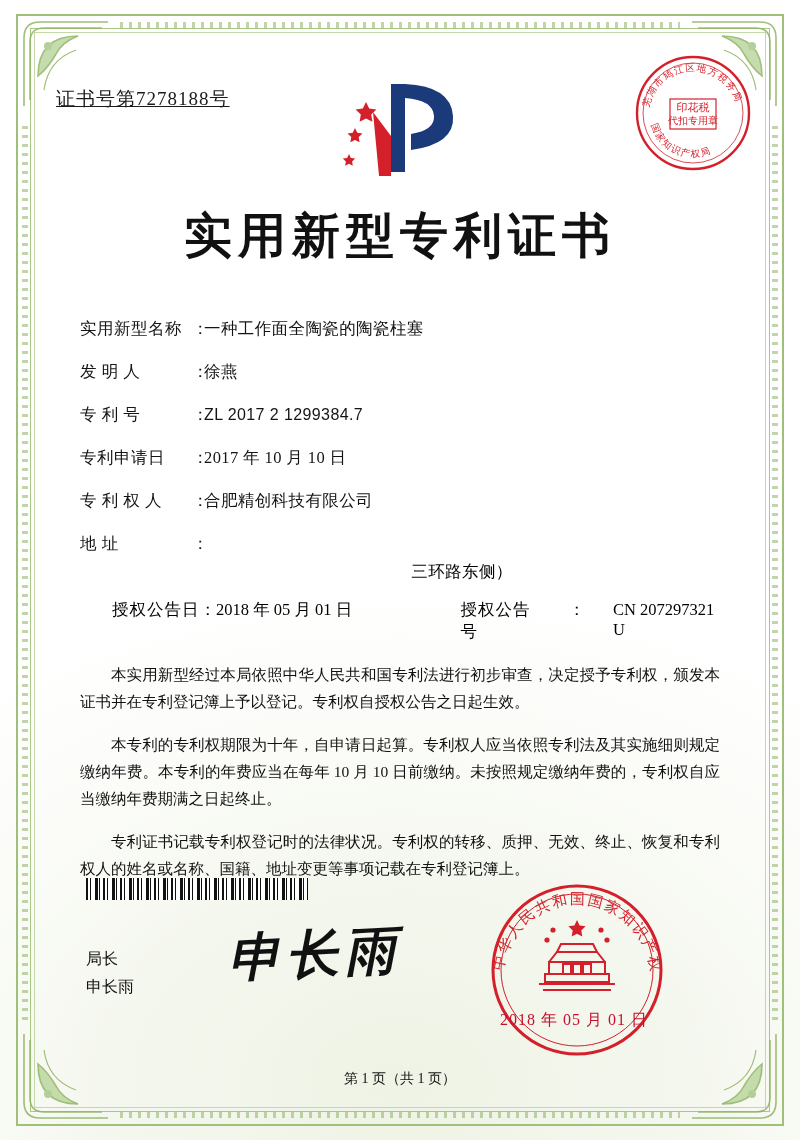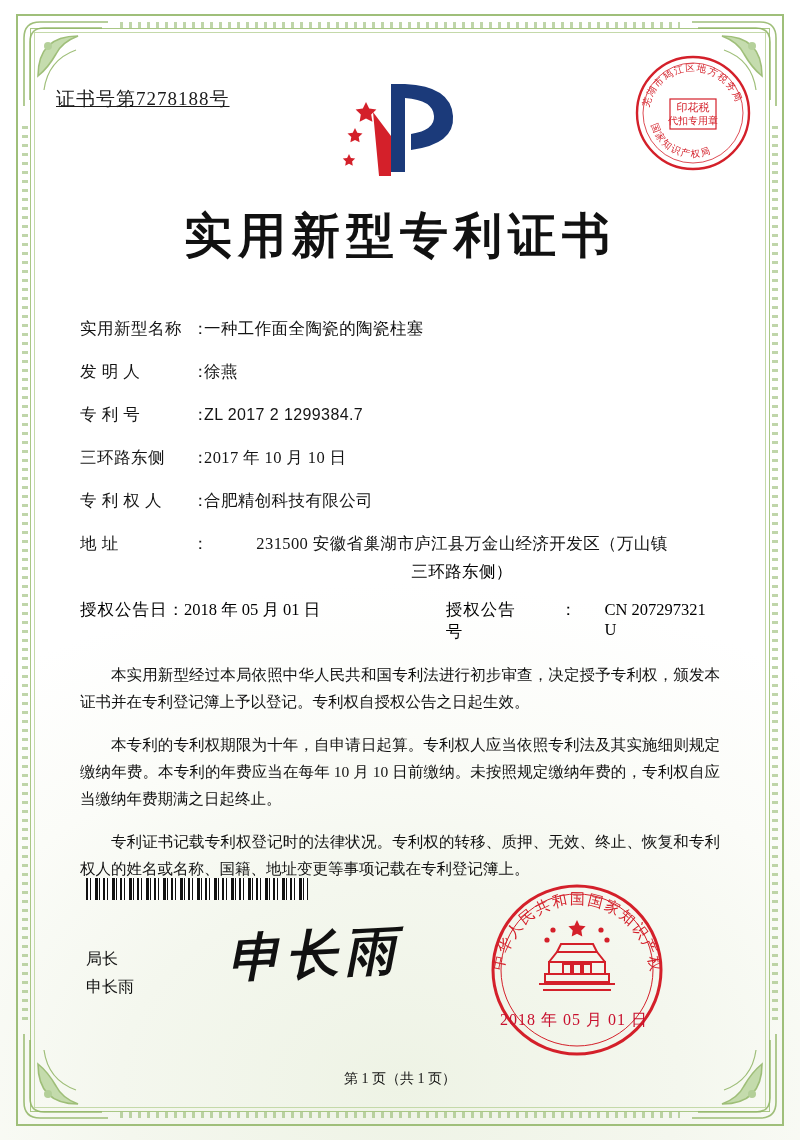--- a/index.html
+++ b/index.html
@@ -137,21 +137,21 @@
     letter-spacing: 0.4px;
   }
   .two-col {
     display: flex;
     align-items: baseline;
     font-size: 16.5px;
     margin-bottom: 18px;
   }
   .two-col .left { width: 370px; display: flex; align-items: baseline;}
   .two-col .right { display: flex; align-items: baseline; gap: 28px; }
-  .two-col .lbl { letter-spacing: 1px; }
+  .two-col .lbl { letter-spacing: 1px; margin-left: 32px; }
 
   
   .body-text {
     position: absolute;
     left: 80px; top: 645px;
     width: 640px;
     font-size: 15.5px;
     line-height: 27px;
     color: #111;
     text-align: justify;
@@ -315,36 +315,35 @@
       <span class="field-value">徐燕</span>
     </div>
 
     <div class="field-row">
       <span class="field-label spread">专 利 号</span>
       <span class="field-colon">：</span>
       <span class="field-value latin">ZL 2017 2 1299384.7</span>
     </div>
 
     <div class="field-row">
-      <span class="field-label">三环路东侧</span>
+      <span class="field-label">专利申请日</span>
       <span class="field-colon">：</span>
       <span class="field-value">2017 年 10 月 10 日</span>
     </div>
 
     <div class="field-row">
       <span class="field-label spread">专 利 权 人</span>
       <span class="field-colon">：</span>
       <span class="field-value">合肥精创科技有限公司</span>
     </div>
 
     <div style="margin-bottom:16px;text-align:center;">
       <div class="field-row" style="margin-bottom:0;">
         <span class="field-label spread">地 址</span>
         <span class="field-colon">：</span>
-        <span class="field-value">231500 安徽省巢湖市庐江县万金山经济开发区（万山镇</span>
       </div>
       <div class="field-value-second">三环路东侧）</div>
     </div>
 
     <div class="two-col">
       <div class="left">
         <span class="lbl">授权公告日</span>
         <span>：</span>
         <span>2018 年 05 月 01 日</span>
       </div>

